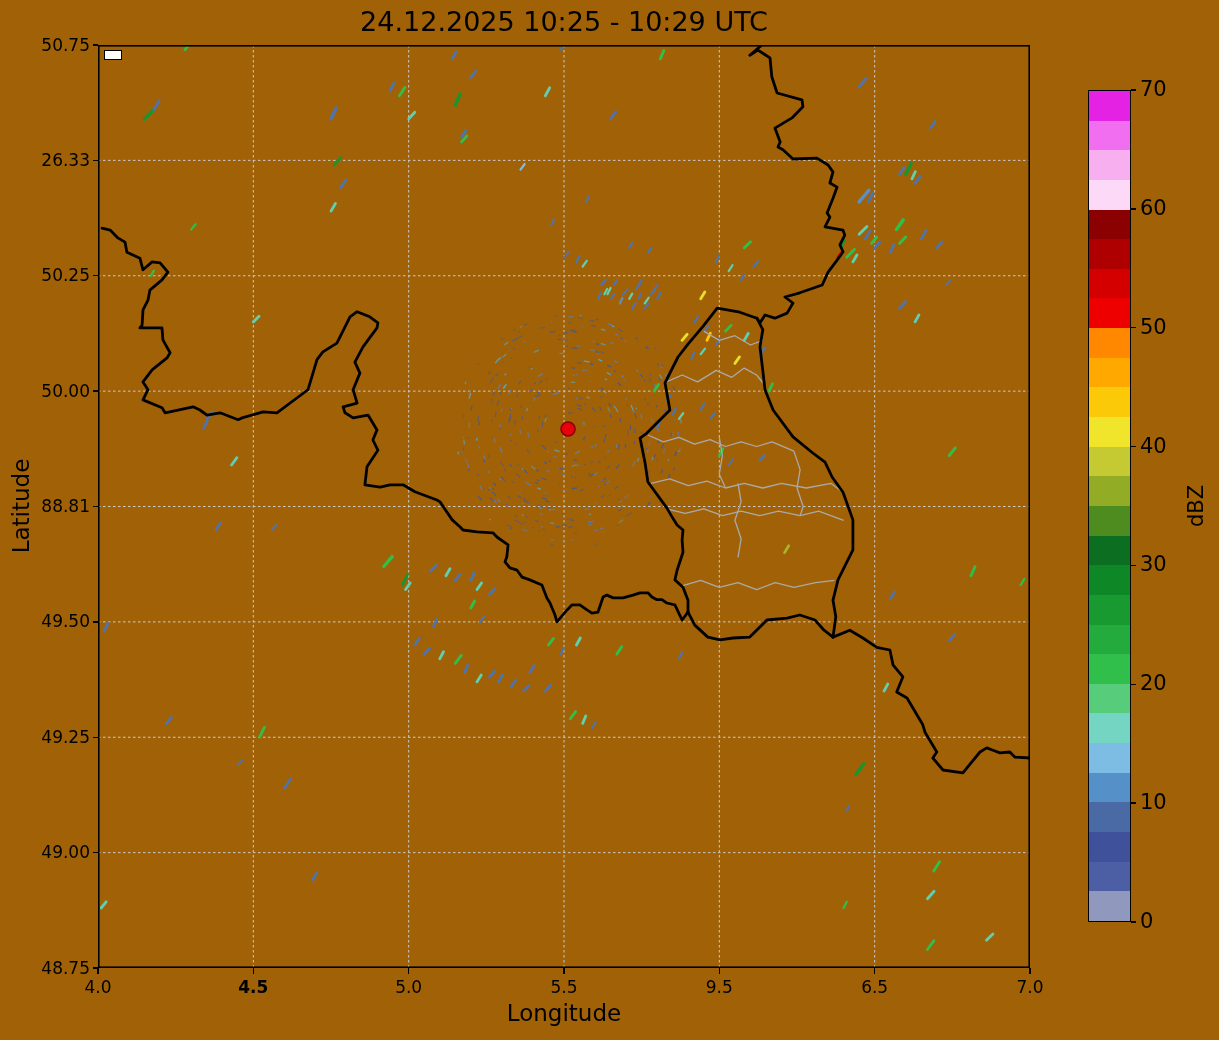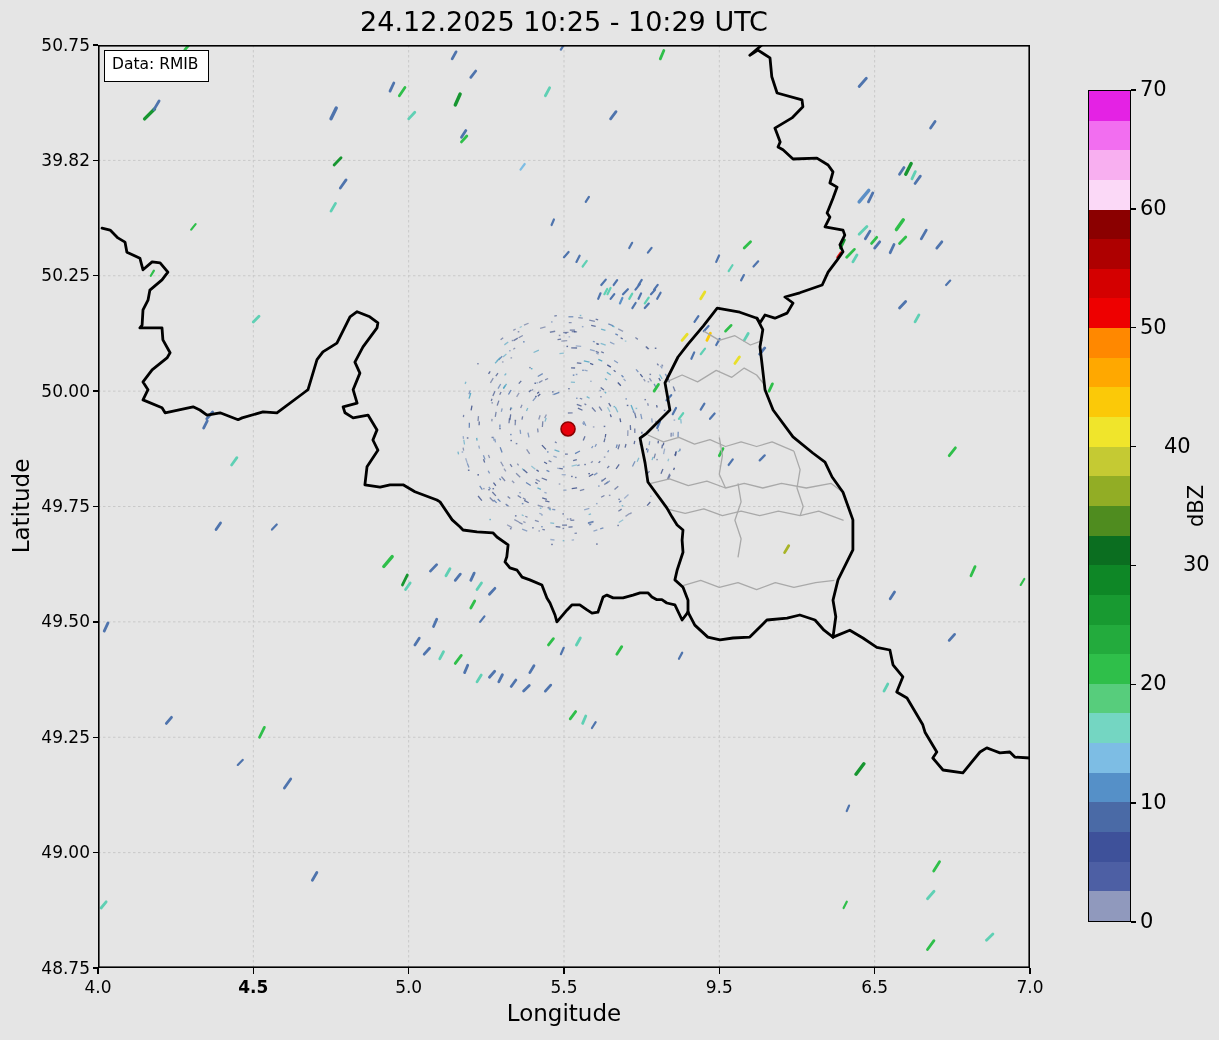--- a/index.html
+++ b/index.html
@@ -1,16 +1,16 @@
 <!DOCTYPE html>
 <html><head>
 <meta charset="utf-8">
 <style>
   html,body{margin:0;padding:0;background:#ffffff;}
-  .fig{position:relative;width:1219px;height:1040px;background:#e5e5e5;
+  .fig{position:relative;width:1219px;height:1040px;background:#a16207;
        font-family:"DejaVu Sans",sans-serif;color:#000;overflow:hidden;}
   .title{position:absolute;left:564px;top:6px;transform:translateX(-50%);
          font-size:27px;white-space:nowrap;}
   .plot{position:absolute;left:98px;top:45px;width:932px;height:923px;}
   .plot svg{position:absolute;left:0;top:0;}
   .product-box{position:absolute;left:6px;top:5px;background:#ffffff;
        border:1.6px solid #000;padding:3px 9px 5px 7px;font-size:15.5px;
        line-height:1.4;white-space:nowrap;z-index:5;}
   .xlabel{position:absolute;left:564px;top:1000px;transform:translateX(-50%);
        font-size:23px;}
@@ -618,21 +618,20 @@
         <polyline points="4.0,183.2 12.1,185.1 19.9,192.9 27.0,197.1 28.9,207.2 41.9,213.2 45.0,224.8 54.1,216.9 62.1,217.8 69.9,227.1 64.0,234.9 51.9,245.1 50.0,255.2 45.0,264.9 44.1,280.1 41.9,282.9 64.0,282.9 64.9,294.9 72.1,307.8 69.0,312.9 54.1,324.9 45.0,336.9 50.0,344.7 45.0,354.9 64.0,362.7 67.1,367.8 95.1,361.8 101.9,365.0 109.0,370.1 122.1,367.8 140.1,374.7 144.1,372.9 165.0,366.9 178.9,367.8 206.9,347.0 210.0,344.7 219.0,314.7 224.9,306.9 238.9,298.1 252.0,271.8 259.1,266.7 271.8,271.8 279.9,277.8 279.0,282.9 265.0,301.8 256.9,317.1 261.9,328.1 255.1,344.7 259.1,358.1 245.1,361.8 247.0,367.8 255.1,372.9 270.0,370.1 279.0,384.9 274.9,395.0 279.9,405.2 269.0,421.8 266.9,439.8 282.1,442.1 292.0,439.8 305.1,439.8 316.9,446.7 338.9,455.0 342.0,456.9 354.2,474.9 361.9,481.8 365.0,485.0 379.0,486.9 394.9,487.8 398.9,492.0 410.1,499.8 408.8,511.8 407.0,516.9 411.9,522.9 419.1,525.2 424.1,532.1 431.8,534.9 443.9,540.0 448.9,552.9 452.0,558.0 457.0,570.0 458.9,576.9 469.1,564.9 474.1,559.8 481.8,559.8 489.0,564.9 494.0,568.1 499.9,567.2 505.1,552.0 508.9,550.1 515.1,552.9 525.0,552.9 535.0,550.1 542.1,547.8 549.9,547.8 553.9,552.0 558.9,554.7 563.9,554.7 568.8,558.0 576.9,559.8 584.1,575.0 590.0,567.2" fill="none" stroke="#000000" stroke-width="2.8" stroke-linejoin="round" stroke-linecap="round"></polyline>
         <polyline points="663.9,0.0 651.8,10.2 659.9,5.1 672.0,12.9 673.8,31.8 679.1,48.0 704.0,54.9 704.9,61.8 694.0,72.9 676.9,83.1 682.2,96.9 680.0,102.0 685.0,104.8 695.0,114.0 718.9,113.1 730.1,120.0 735.0,126.9 731.9,138.0 739.1,142.1 735.0,153.2 729.1,168.0 731.9,172.1 727.0,181.8 745.0,185.1 746.8,190.1 741.9,199.8 745.0,206.8 739.1,215.1 730.1,227.1 724.2,240.0 701.8,247.8 686.9,252.0 695.0,258.0 689.1,268.1 676.9,273.2 667.0,270.0 662.0,277.8 658.9,273.2" fill="none" stroke="#000000" stroke-width="2.8" stroke-linejoin="round" stroke-linecap="round"></polyline>
         <polyline points="658.9,273.2 641.8,267.2 619.2,263.1 605.2,281.1 590.0,299.1 580.0,312.0 567.0,337.8 571.9,365.0 548.9,388.1 542.1,393.2 547.1,418.1 549.9,437.0 568.8,462.9 574.1,472.1 579.1,480.0 585.0,485.0 584.1,495.2 585.0,507.2 579.1,525.2 576.9,534.9 585.0,542.3 590.0,555.2 590.0,567.2" fill="none" stroke="#000000" stroke-width="2.8" stroke-linejoin="round" stroke-linecap="round"></polyline>
         <polyline points="590.0,567.2 596.8,580.1 609.8,592.1 622.0,594.9 635.0,593.0 651.8,592.1 668.9,575.0 689.1,573.2 701.8,570.0 717.0,575.0 726.0,585.2 735.0,592.1" fill="none" stroke="#000000" stroke-width="2.8" stroke-linejoin="round" stroke-linecap="round"></polyline>
         <polyline points="658.9,273.2 664.8,284.7 662.0,301.8 667.0,344.7 675.1,365.0 695.0,391.8 714.8,408.0 727.0,417.2 734.1,432.0 745.0,447.2 754.9,474.9 754.9,504.9 740.0,534.9 735.0,555.2 737.8,571.8 735.0,592.1" fill="none" stroke="#000000" stroke-width="2.8" stroke-linejoin="round" stroke-linecap="round"></polyline>
         <polyline points="735.0,592.1 751.8,585.2 764.9,593.0 778.8,602.3 791.9,605.0 795.0,619.8 804.9,631.8 798.7,647.0 809.0,653.0 824.8,679.8 827.0,687.2 838.8,707.0 834.8,713.0 845.0,725.0 864.9,727.8 882.0,707.0 888.8,702.9 895.0,705.2 901.9,707.9 911.8,707.0 916.8,712.1 932.0,713.0" fill="none" stroke="#000000" stroke-width="2.8" stroke-linejoin="round" stroke-linecap="round"></polyline>
         <rect x="0.8" y="0.8" width="930.4" height="921.4" fill="none" stroke="#000000" stroke-width="1.6"></rect>
         <circle cx="470.03866666666664" cy="383.96800000000036" r="7" fill="#e8000b" stroke="#8b0000" stroke-width="1.6"></circle>
       </svg>
     <div class="product-box">
-      <div>Data: RMIB</div>
     </div>
   </div>
 
   <div class="xlabel">Longitude</div>
   <div class="ylabel">Latitude</div>
 
   <div class="cbar" id="cbar">
       <div style="background: rgb(228, 34, 228);"></div>
       <div style="background: rgb(242, 110, 240);"></div>
       <div style="background: rgb(248, 175, 240);"></div>
@@ -674,45 +673,45 @@
       <div class="xt-label" style="left: 534px; top: 977px;">5.5</div>
       <div class="tick" style="left: 718.633px; top: 968px; width: 1.4px; height: 5.5px;"></div>
       <div class="xt-label" style="left: 689.333px; top: 977px;">9.5</div>
       <div class="tick" style="left: 873.967px; top: 968px; width: 1.4px; height: 5.5px;"></div>
       <div class="xt-label" style="left: 844.667px; top: 977px;">6.5</div>
       <div class="tick" style="left: 1029.3px; top: 968px; width: 1.4px; height: 5.5px;"></div>
       <div class="xt-label" style="left: 1000px; top: 977px;">7.0</div>
       <div class="tick" style="left: 92.5px; top: 44.3px; width: 5.5px; height: 1.4px;"></div>
       <div class="yt-label" style="left: 30px; top: 34.5px;">50.75</div>
       <div class="tick" style="left: 92.5px; top: 159.675px; width: 5.5px; height: 1.4px;"></div>
-      <div class="yt-label" style="left: 30px; top: 149.875px;">39.82</div>
+      <div class="yt-label" style="left: 30px; top: 149.875px;">26.33</div>
       <div class="tick" style="left: 92.5px; top: 275.05px; width: 5.5px; height: 1.4px;"></div>
       <div class="yt-label" style="left: 30px; top: 265.25px;">50.25</div>
       <div class="tick" style="left: 92.5px; top: 390.425px; width: 5.5px; height: 1.4px;"></div>
       <div class="yt-label" style="left: 30px; top: 380.625px;">50.00</div>
       <div class="tick" style="left: 92.5px; top: 505.8px; width: 5.5px; height: 1.4px;"></div>
-      <div class="yt-label" style="left: 30px; top: 496px;">49.75</div>
+      <div class="yt-label" style="left: 30px; top: 496px;">88.81</div>
       <div class="tick" style="left: 92.5px; top: 621.175px; width: 5.5px; height: 1.4px;"></div>
       <div class="yt-label" style="left: 30px; top: 611.375px;">49.50</div>
       <div class="tick" style="left: 92.5px; top: 736.55px; width: 5.5px; height: 1.4px;"></div>
       <div class="yt-label" style="left: 30px; top: 726.75px;">49.25</div>
       <div class="tick" style="left: 92.5px; top: 851.925px; width: 5.5px; height: 1.4px;"></div>
       <div class="yt-label" style="left: 30px; top: 842.125px;">49.00</div>
       <div class="tick" style="left: 92.5px; top: 967.3px; width: 5.5px; height: 1.4px;"></div>
       <div class="yt-label" style="left: 30px; top: 957.5px;">48.75</div>
       <div class="tick" style="left: 1131px; top: 921.3px; width: 5px; height: 1.4px;"></div>
       <div class="cb-label" style="left: 1140px; top: 909px;">0</div>
       <div class="tick" style="left: 1131px; top: 802.443px; width: 5px; height: 1.4px;"></div>
       <div class="cb-label" style="left: 1140px; top: 790.143px;">10</div>
       <div class="tick" style="left: 1131px; top: 683.586px; width: 5px; height: 1.4px;"></div>
       <div class="cb-label" style="left: 1140px; top: 671.286px;">20</div>
       <div class="tick" style="left: 1131px; top: 564.729px; width: 5px; height: 1.4px;"></div>
-      <div class="cb-label" style="left: 1140px; top: 552.429px; margin-left: 43px;">30</div>
+      <div class="cb-label" style="left: 1140px; top: 552.429px;">30</div>
       <div class="tick" style="left: 1131px; top: 445.871px; width: 5px; height: 1.4px;"></div>
-      <div class="cb-label" style="left: 1140px; top: 433.571px; margin-left: 24px;">40</div>
+      <div class="cb-label" style="left: 1140px; top: 433.571px;">40</div>
       <div class="tick" style="left: 1131px; top: 327.014px; width: 5px; height: 1.4px;"></div>
       <div class="cb-label" style="left: 1140px; top: 314.714px; text-align: right;">50</div>
       <div class="tick" style="left: 1131px; top: 208.157px; width: 5px; height: 1.4px;"></div>
       <div class="cb-label" style="left: 1140px; top: 195.857px;">60</div>
       <div class="tick" style="left: 1131px; top: 89.3px; width: 5px; height: 1.4px;"></div>
       <div class="cb-label" style="left: 1140px; top: 77px;">70</div>
     </div>
 </div>
 
 </body></html>

